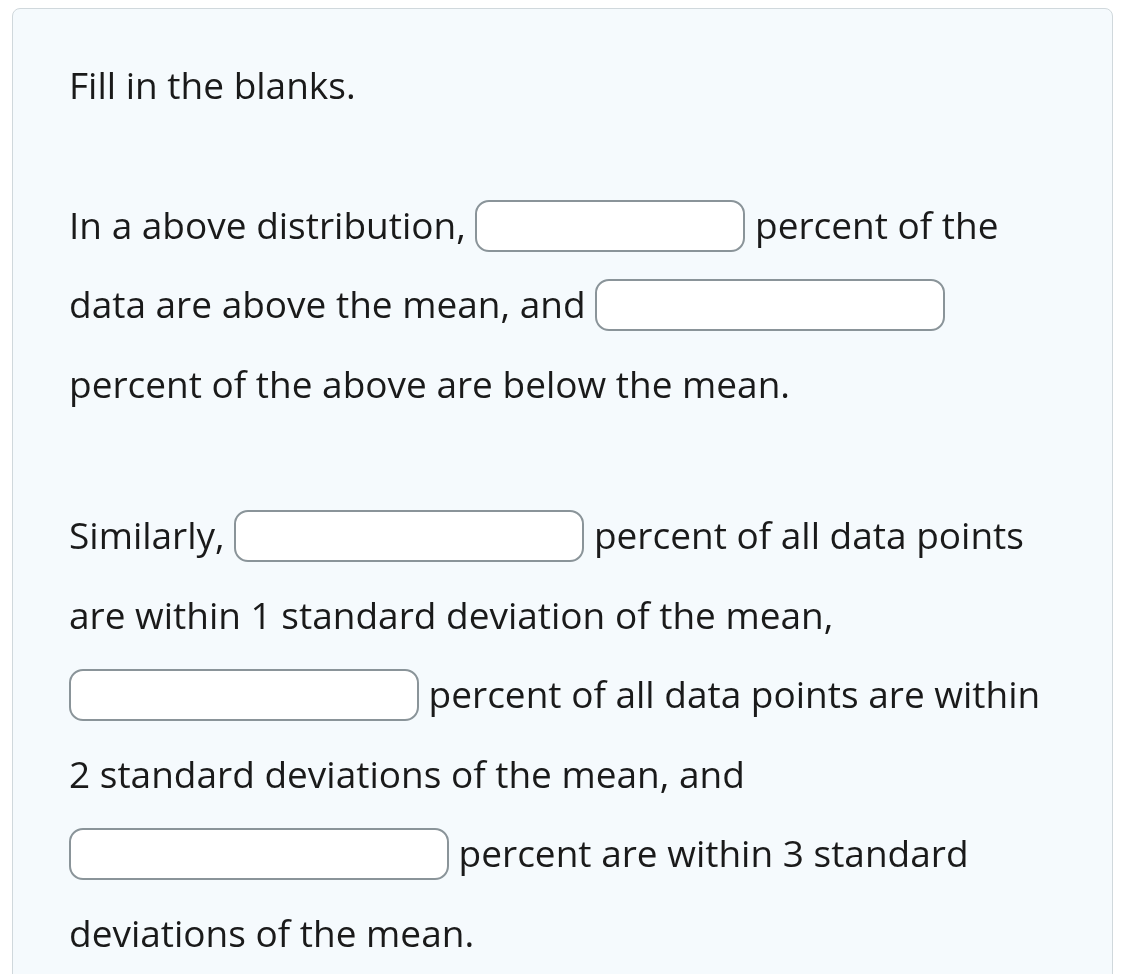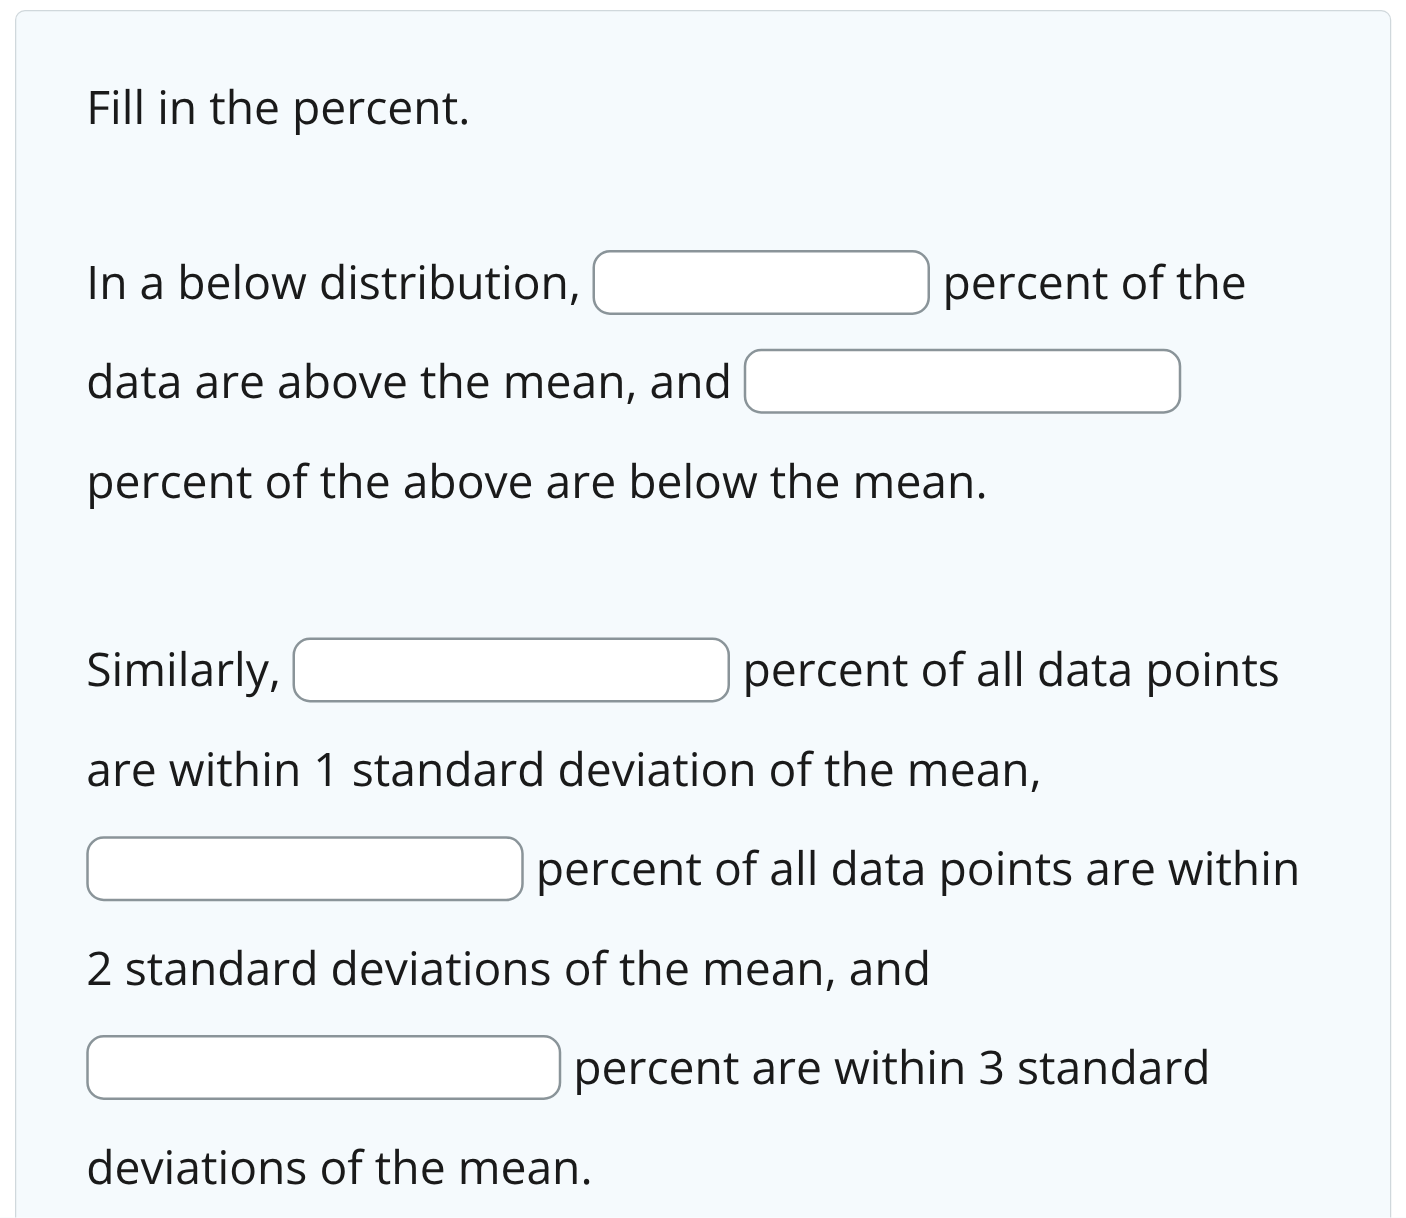--- a/index.html
+++ b/index.html
@@ -58,23 +58,23 @@
     
     .w-270 { width: 270px; }
     .w-350 { width: 350px; }
     .w-380 { width: 380px; }
   </style>
 </head>
 <body>
 
 <div class="question-card">
 
-  <div class="prompt">Fill in the percent.</div>
+  <div class="prompt">Fill in the blanks.</div>
 
   <div class="paragraph">
-    <span>In a below distribution, </span><input type="text" class="blank-input w-270" value="" style=""><span> percent of the data are above the mean, and </span><input type="text" class="blank-input w-350" value="" style=""><span> percent of the above are below the mean.</span>
+    <span>In a above distribution, </span><input type="text" class="blank-input w-270" value="" style=""><span> percent of the data are above the mean, and </span><input type="text" class="blank-input w-350" value="" style=""><span> percent of the above are below the mean.</span>
   </div>
 
   <div class="paragraph">
     <span>Similarly, </span><input type="text" class="blank-input w-350" value="" style=""><span> percent of all data points are within 1 standard deviation of the mean, </span><input type="text" class="blank-input w-350" value="" style=""><span> percent of all data points are within 2 standard deviations of the mean, and </span><input type="text" class="blank-input w-380" value="" style=""><span> percent are within 3 standard deviations of the mean.</span>
   </div>
 
 </div>
 
 </body></html>

